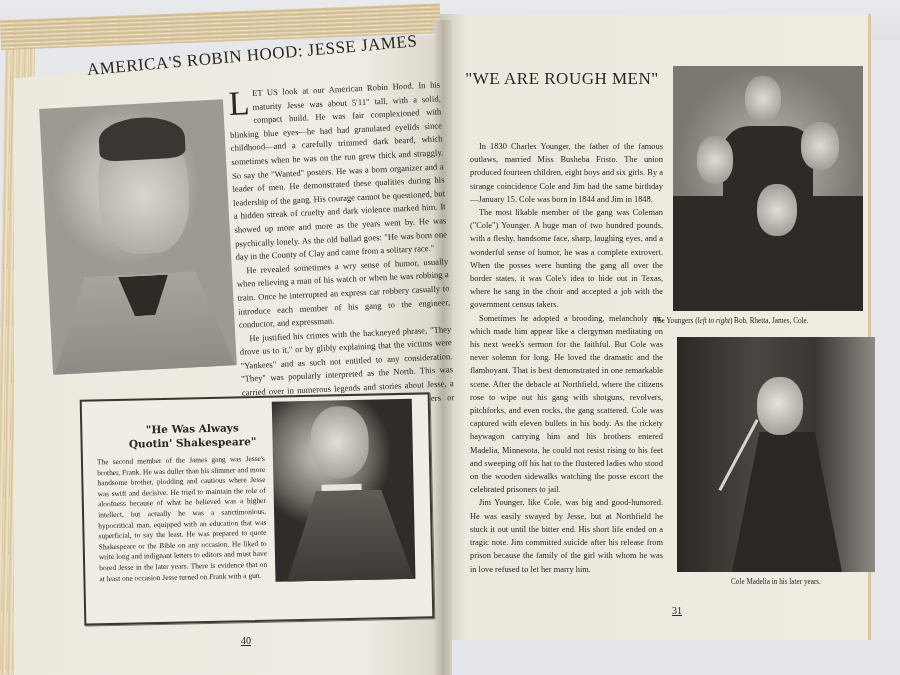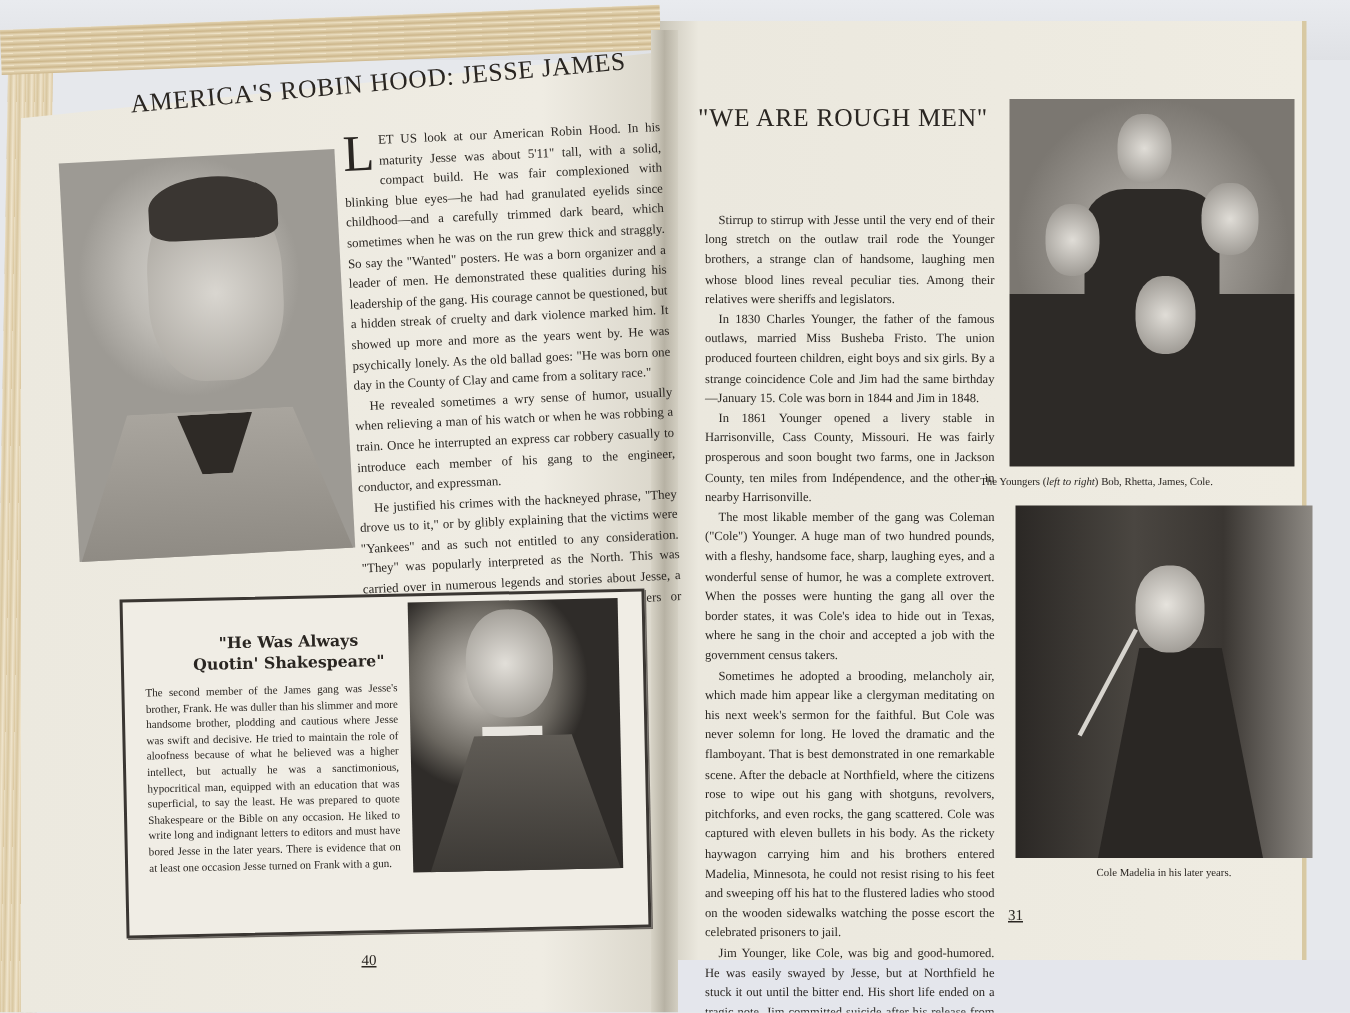--- a/index.html
+++ b/index.html
@@ -101,23 +101,21 @@
       <div class="collar"></div>
       <div class="coat"></div>
     </div>
   </div>
 
   <div class="page-num pn-left ink">40</div>
 
   <div class="right-title1 ink">"WE ARE ROUGH MEN"</div>
 
   <div class="col-text right-col ink">
-    <p>Stirrup to stirrup with Jesse until the very end of their long stretch on the outlaw trail rode the Younger brothers, a strange clan of handsome, laughing men whose blood lines reveal peculiar ties. Among their relatives were sheriffs and legislators.</p>
     <p>In 1830 Charles Younger, the father of the famous outlaws, married Miss Busheba Fristo. The union produced fourteen children, eight boys and six girls. By a strange coincidence Cole and Jim had the same birthday —January 15. Cole was born in 1844 and Jim in 1848.</p>
-    <p>In 1861 Younger opened a livery stable in Harrisonville, Cass County, Missouri. He was fairly prosperous and soon bought two farms, one in Jackson County, ten miles from Indépendence, and the other in nearby Harrisonville.</p>
     <p>The most likable member of the gang was Coleman ("Cole") Younger. A huge man of two hundred pounds, with a fleshy, handsome face, sharp, laughing eyes, and a wonderful sense of humor, he was a complete extrovert. When the posses were hunting the gang all over the border states, it was Cole's idea to hide out in Texas, where he sang in the choir and accepted a job with the government census takers.</p>
     <p>Sometimes he adopted a brooding, melancholy air, which made him appear like a clergyman meditating on his next week's sermon for the faithful. But Cole was never solemn for long. He loved the dramatic and the flamboyant. That is best demonstrated in one remarkable scene. After the debacle at Northfield, where the citizens rose to wipe out his gang with shotguns, revolvers, pitchforks, and even rocks, the gang scattered. Cole was captured with eleven bullets in his body. As the rickety haywagon carrying him and his brothers entered Madelia, Minnesota, he could not resist rising to his feet and sweeping off his hat to the flustered ladies who stood on the wooden sidewalks watching the posse escort the celebrated prisoners to jail.</p>
     <p>Jim Younger, like Cole, was big and good-humored. He was easily swayed by Jesse, but at Northfield he stuck it out until the bitter end. His short life ended on a tragic note. Jim committed suicide after his release from prison because the family of the girl with whom he was in love refused to let her marry him.</p>
 
   </div>
 
   <div class="photo youngers" title="Group portrait of the Youngers">
     <div class="body" style="left:50px;top:60px;width:90px;height:80px;border-radius:30% 30% 0 0;"></div>
     <div class="p" style="left:72px;top:10px;width:36px;height:46px;"></div>
     <div class="body" style="left:0;top:130px;width:190px;height:115px;"></div>

